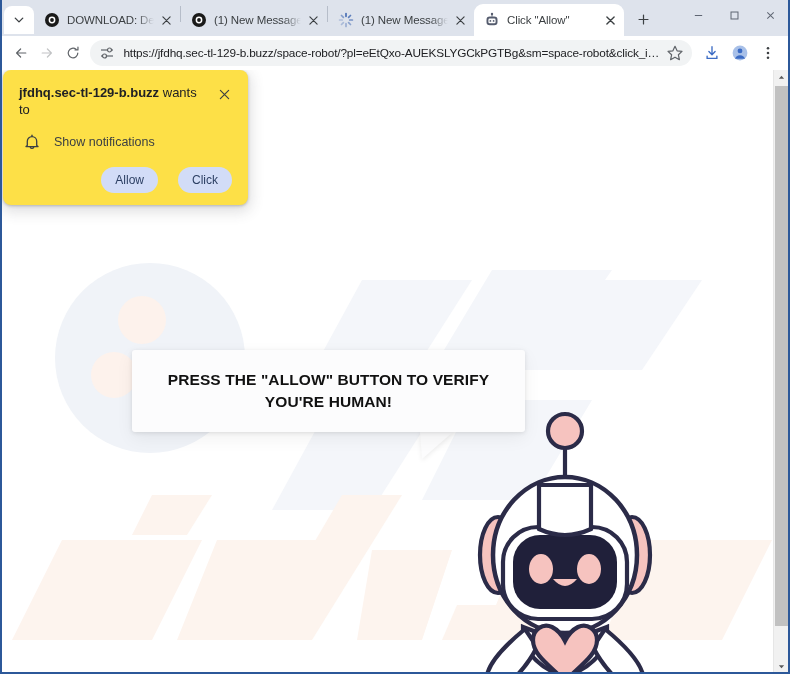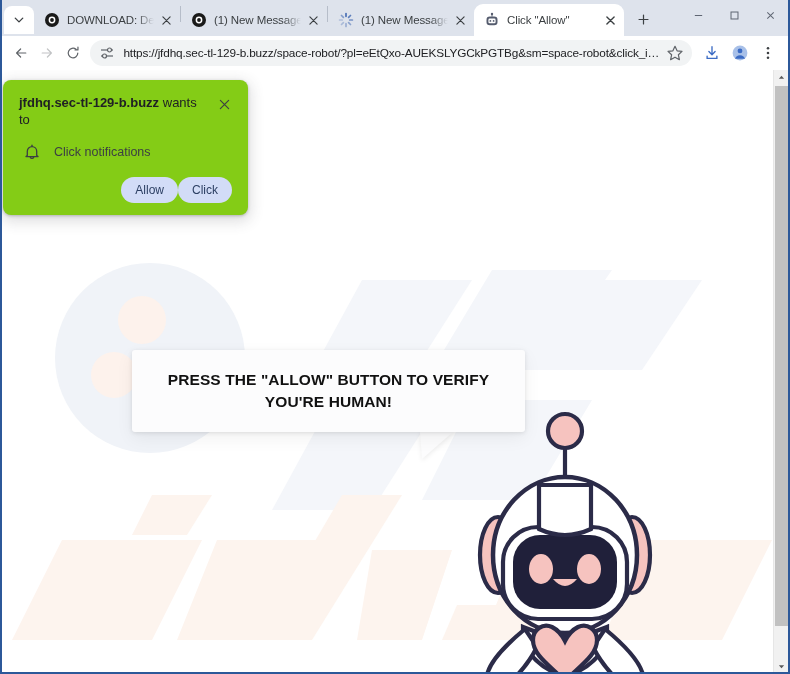--- a/index.html
+++ b/index.html
@@ -167,23 +167,23 @@
   #watermark {
     position: absolute;
     inset: 0;
     pointer-events: none;
     overflow: hidden;
   }
 
   
   #permission-bubble {
     position: absolute;
-    left: 1px; top: 10px;
+    left: 1px; top: 0;
     width: 245px;
-    background: #84cc16;
+    background: #fde047;
     border-radius: 8px;
     box-shadow: 0 1px 3px rgba(60,64,67,.30), 0 4px 14px 3px rgba(60,64,67,.16);
     padding: 15px 16px 12px 16px;
     z-index: 40;
   }
   #perm-header {
     display: flex; align-items: flex-start;
     margin-bottom: 14px;
   }
   #perm-title {
@@ -208,21 +208,21 @@
   #bell-icon {
     width: 18px; height: 18px; flex: 0 0 18px;
     margin-right: 13px;
     display: flex; align-items: center; justify-content: center;
   }
   #perm-permission-label {
     font-size: 12.5px;
     color: #3c4043;
   }
   #perm-actions {
-    display: flex; justify-content: flex-end; gap: 0;
+    display: flex; justify-content: flex-end; gap: 20px;
   }
   .perm-btn {
     min-width: 52px;
     height: 26px;
     padding: 0 14px;
     border: none;
     border-radius: 13px;
     background: #d2dcf7;
     color: #2c3f63;
     font-size: 12px;
@@ -558,21 +558,21 @@
       </div>
 
       <div id="perm-row">
         <span id="bell-icon">
           <svg viewBox="0 0 18 18">
             <path d="M9 2.2 V3.4" stroke="#3c4043" stroke-width="1.3" stroke-linecap="round"></path>
             <path d="M4.3 12.4 V8.3 a4.7 4.7 0 0 1 9.4 0 V12.4 L15 13.6 H3 Z" fill="none" stroke="#3c4043" stroke-width="1.3" stroke-linejoin="round"></path>
             <path d="M7.3 14.2 a1.8 1.8 0 0 0 3.4 0" fill="none" stroke="#3c4043" stroke-width="1.3" stroke-linecap="round"></path>
           </svg>
         </span>
-        <span id="perm-permission-label">Click notifications</span>
+        <span id="perm-permission-label">Show notifications</span>
       </div>
 
       <div id="perm-actions">
         <button class="perm-btn">Allow</button>
         <button class="perm-btn">Click</button>
       </div>
     </div>
 
     <div id="scrollbar">
       <div class="sb-arrow">

